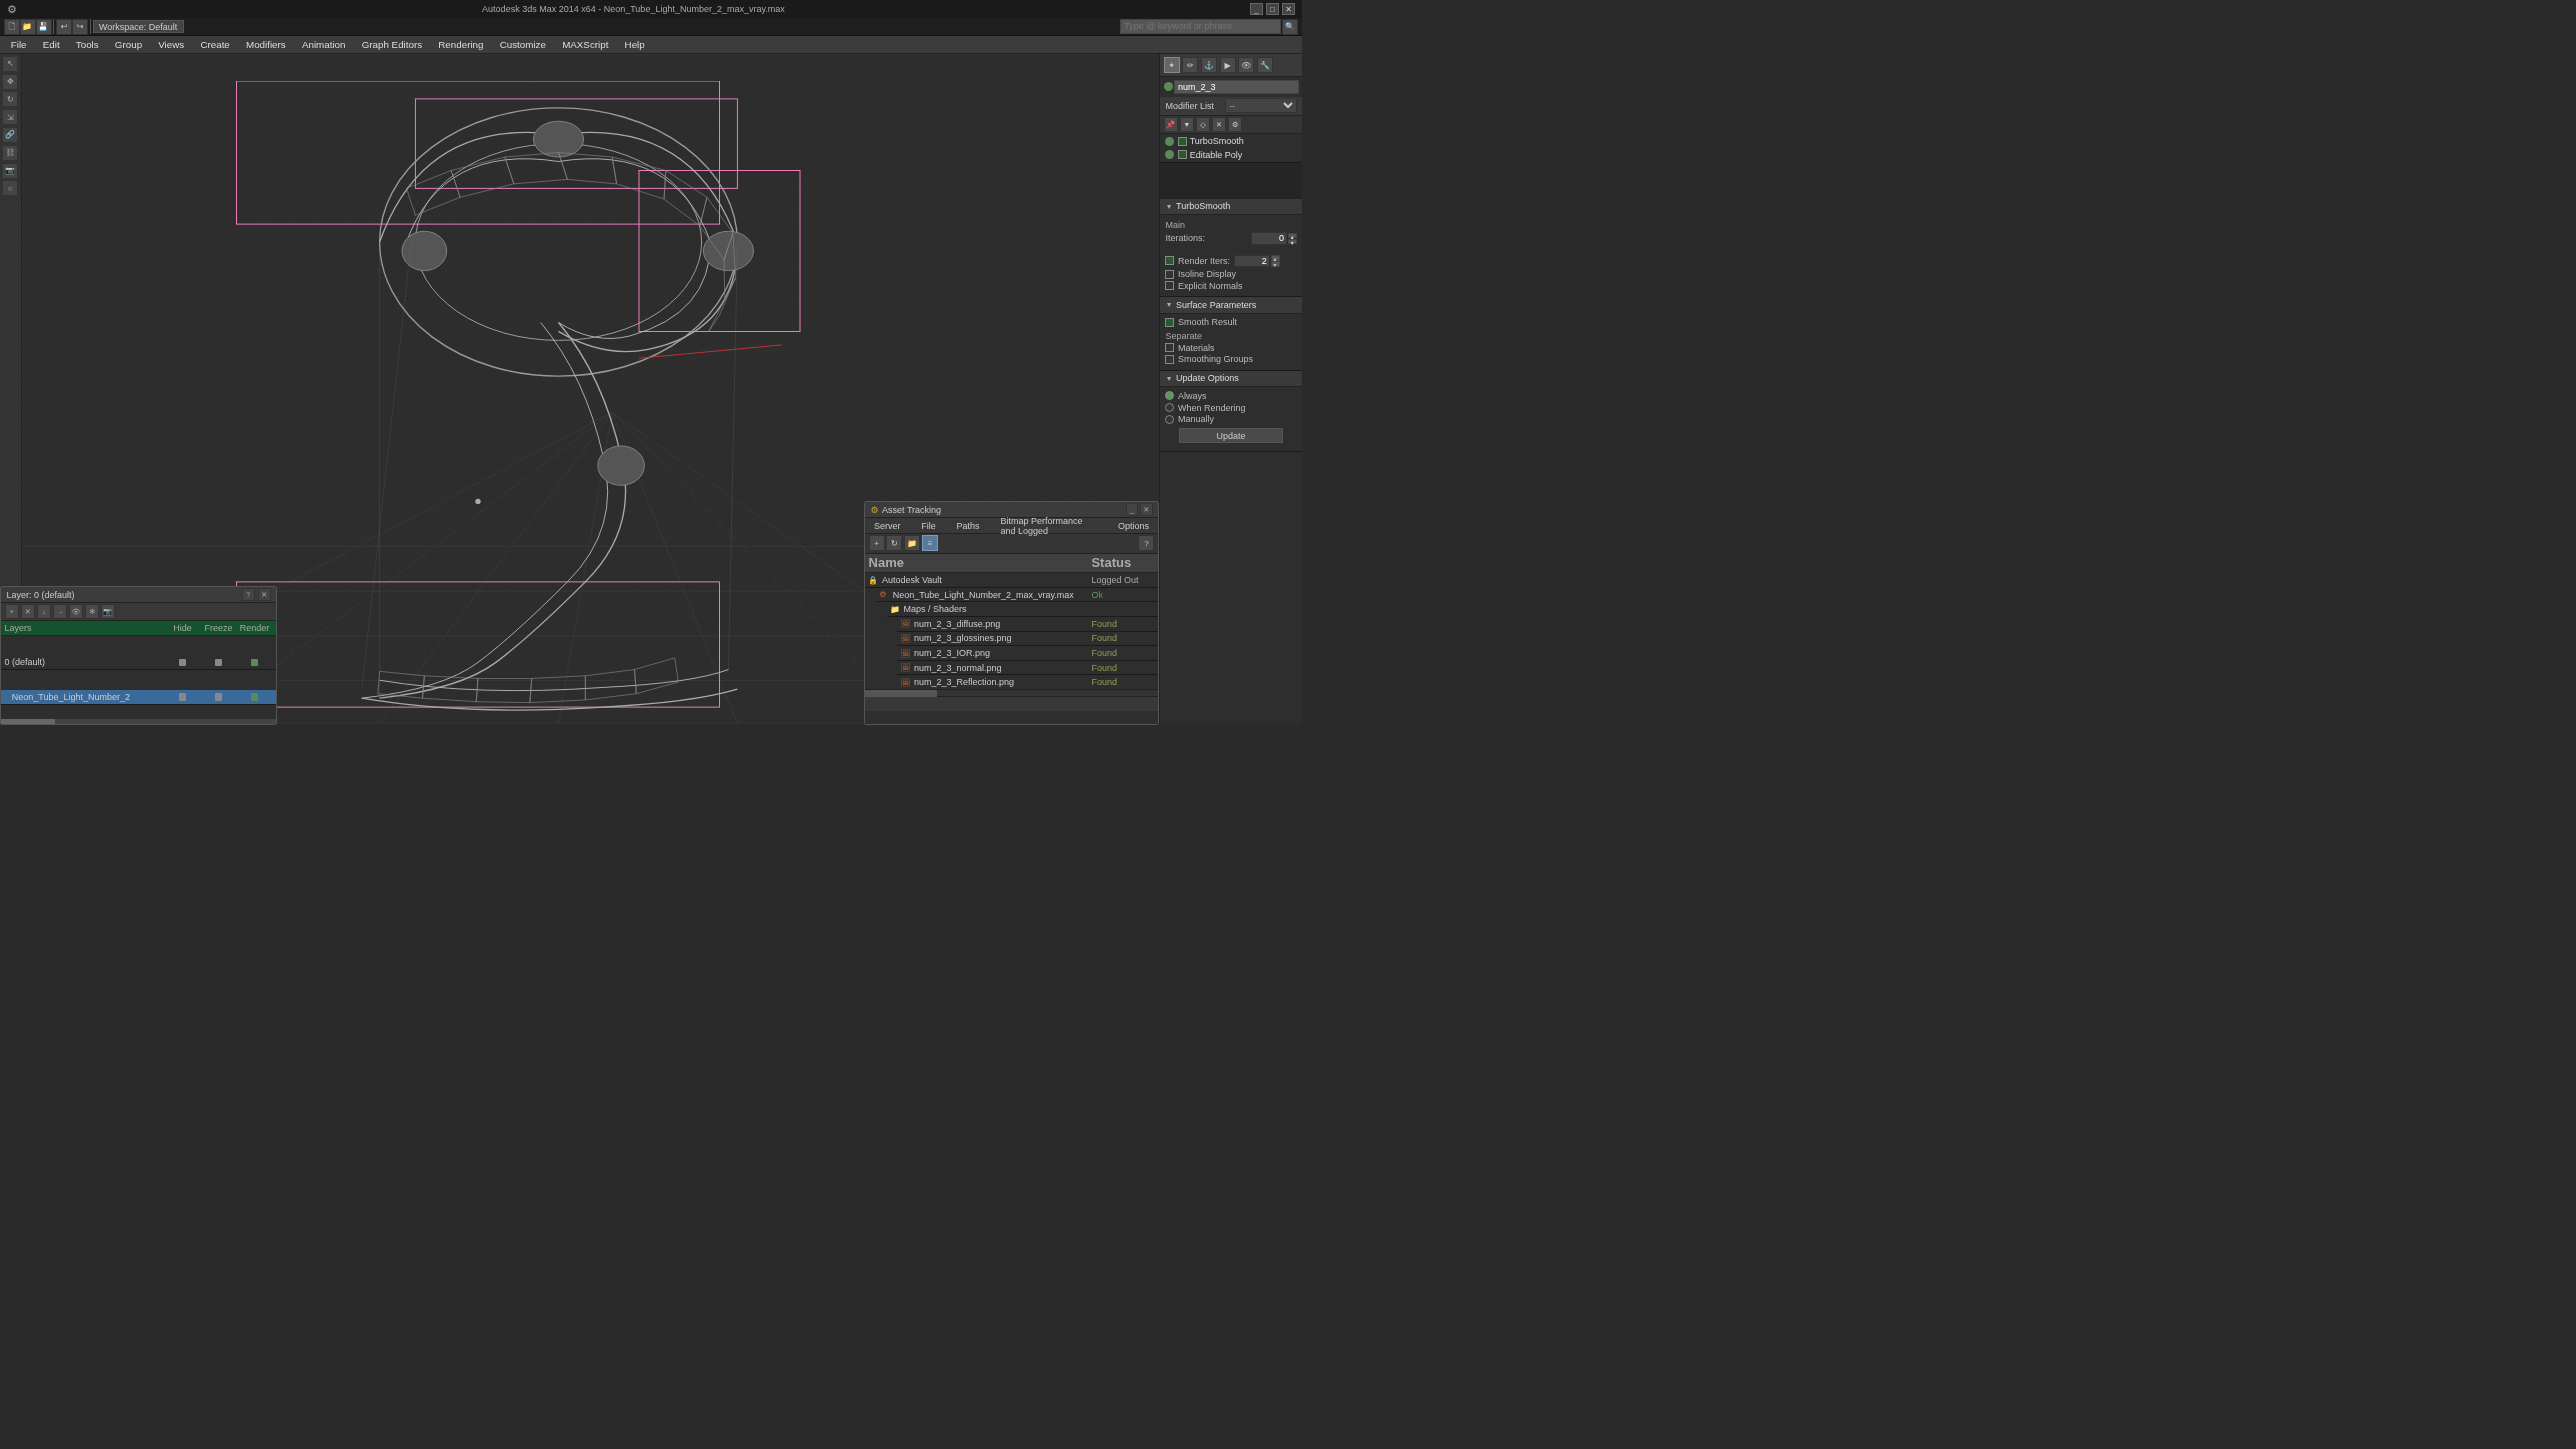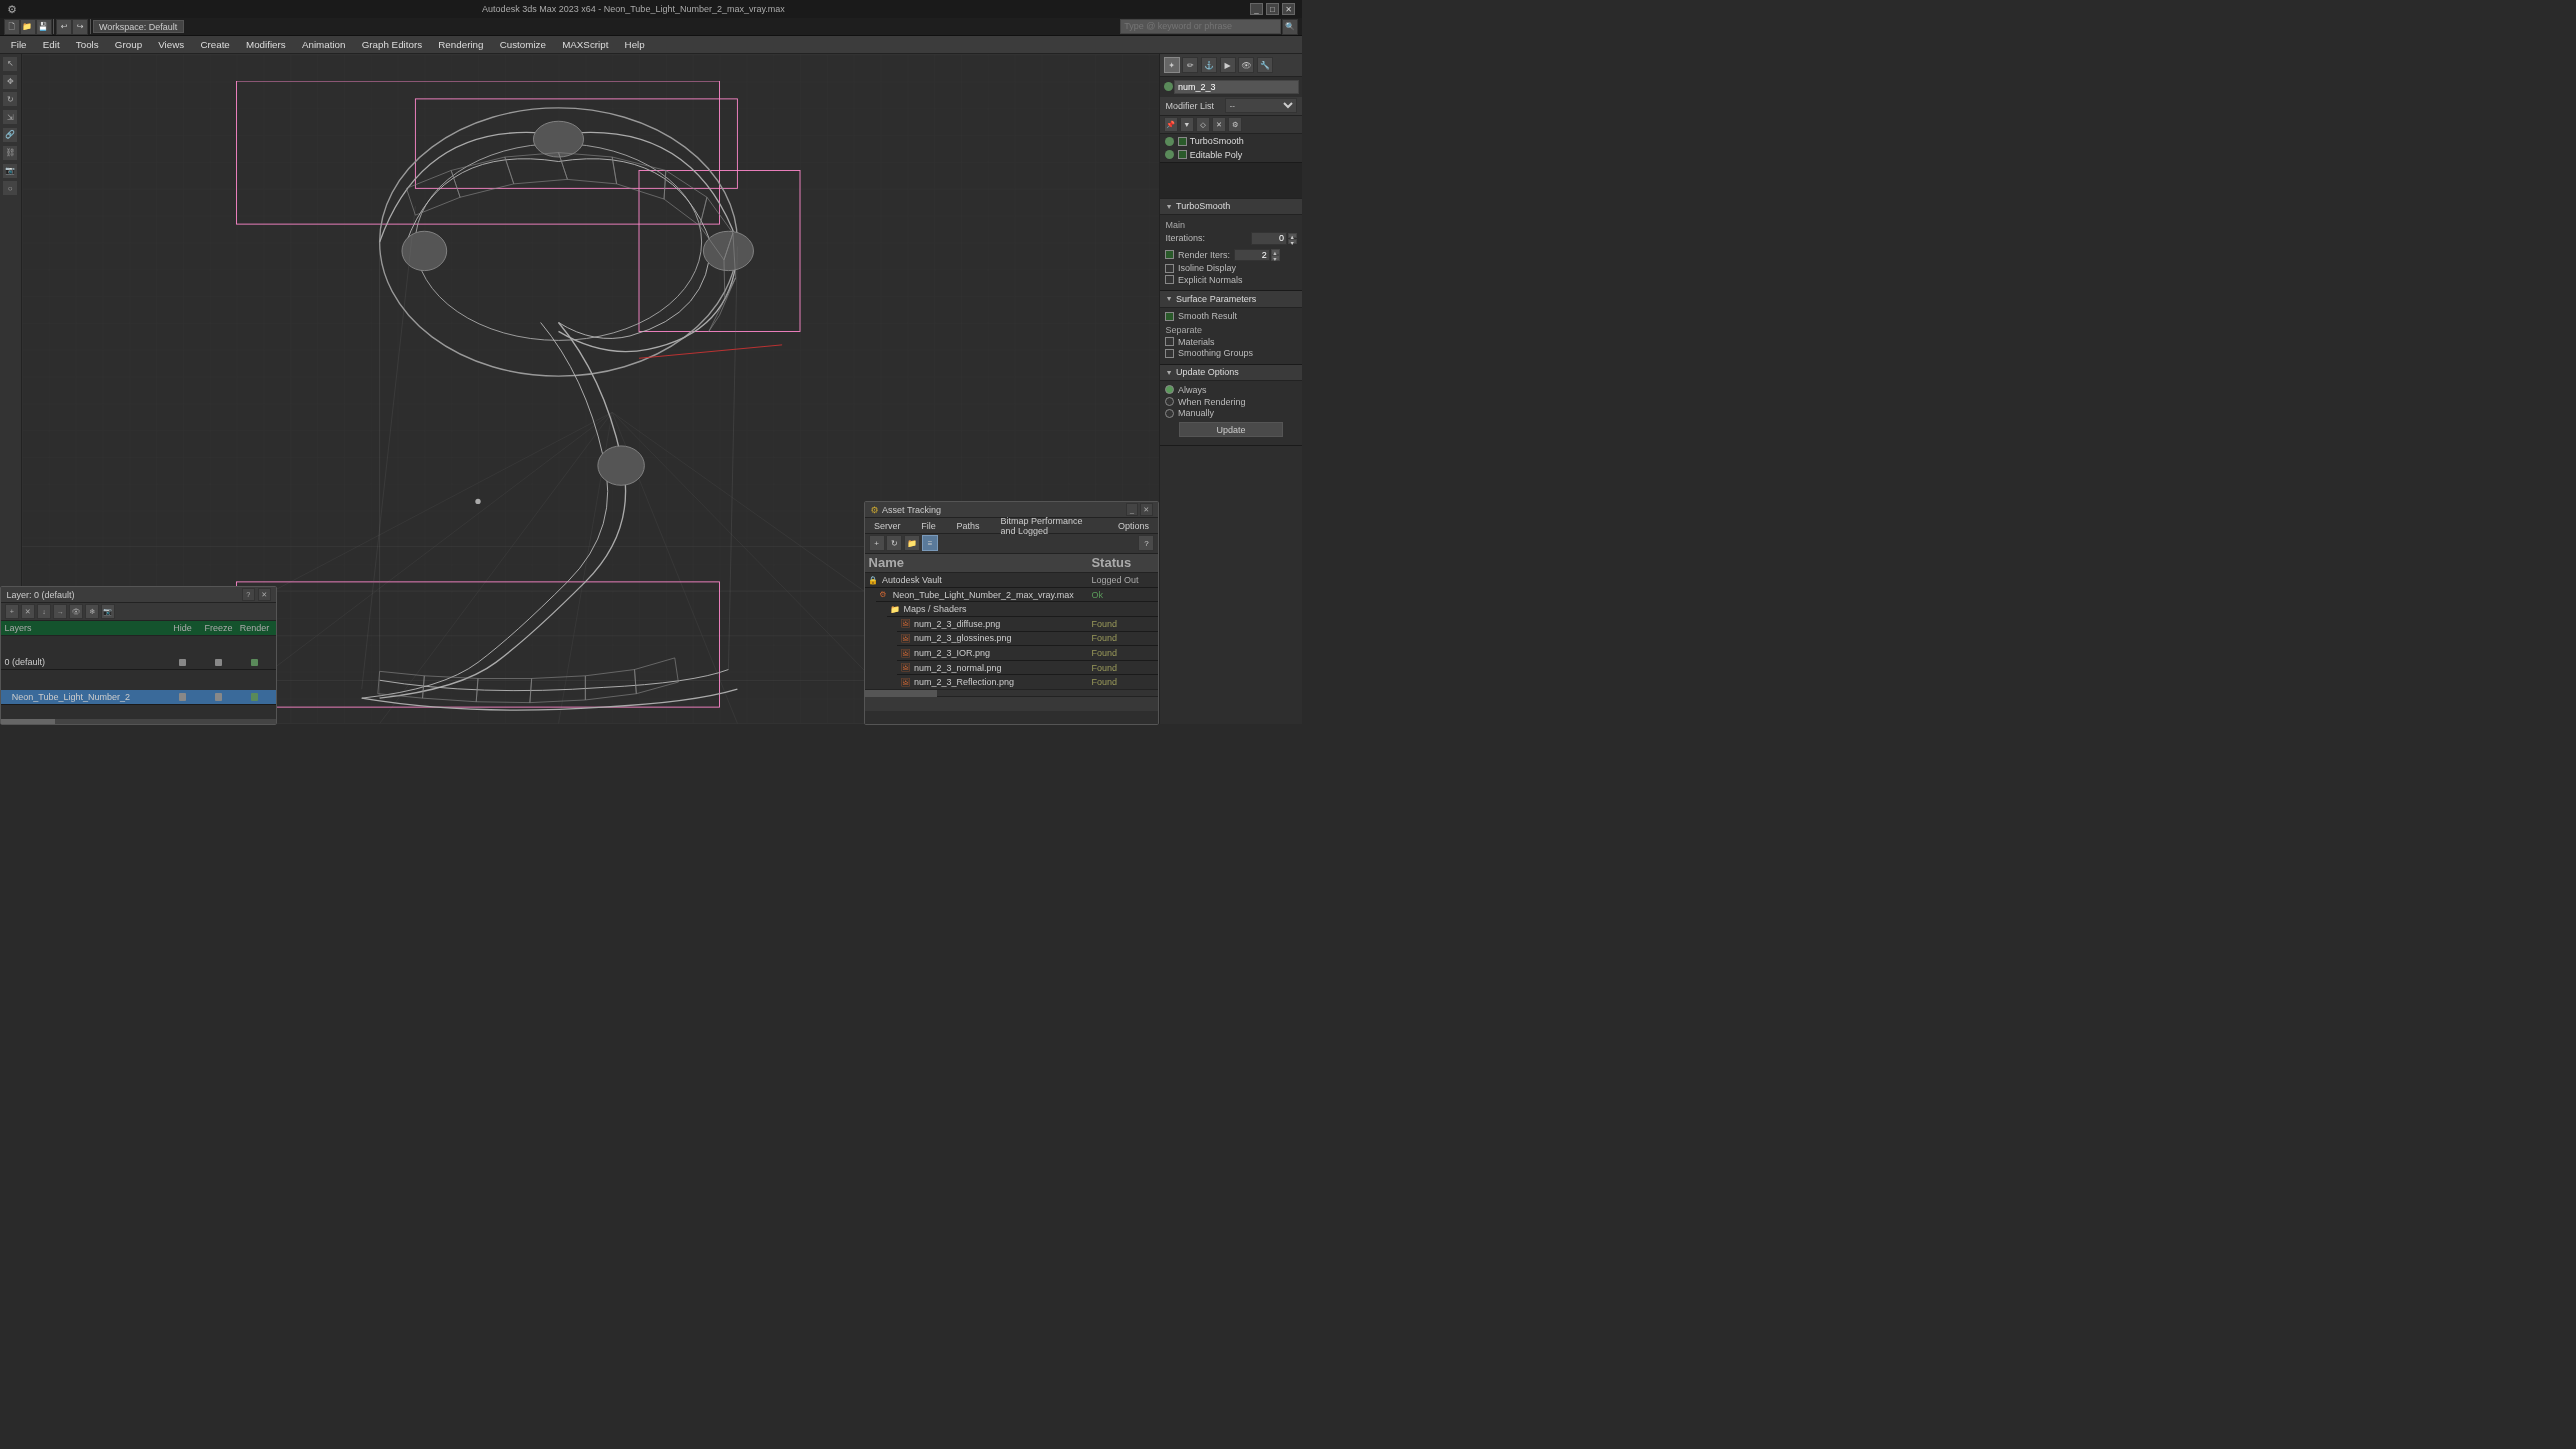--- a/index.html
+++ b/index.html
@@ -260,21 +260,21 @@
       font-size: 7.2px;
       color: #aaa;
     }
     .prop-group {
       padding: 3.6px 5.4px;
       border-bottom: 0.9px solid #1a1a1a;
     }
     .prop-row {
       display: flex;
       align-items: center;
-      margin-bottom: 4px;
+      margin-bottom: 10px;
       font-size: 9px;
     }
     .prop-label {
       flex: 1;
       color: #bbb;
     }
     .prop-value {
       width: 36px;
       height: 12.5px;
       background: #444;
@@ -523,21 +523,21 @@
     }
 
     
     .grid-line { stroke: #444; stroke-width: 0.5; }
   </style>
 </head>
 <body>
 
 <div id="titlebar">
   <span style="font-size:10.7px;">⚙</span>
-  <span style="font-size:9px;">Autodesk 3ds Max 2023 x64 - Neon_Tube_Light_Number_2_max_vray.max</span>
+  <span style="font-size:9px;">Autodesk 3ds Max 2014 x64 - Neon_Tube_Light_Number_2_max_vray.max</span>
   <div id="titlebar-controls">
     <div class="title-btn">_</div>
     <div class="title-btn">□</div>
     <div class="title-btn">✕</div>
   </div>
 </div>
 
 <div style="height:18px;background:#1e1e1e;display:flex;align-items:center;padding:0 3.6px;border-bottom:0.9px solid #111;">
   <div class="toolbar-btn">🗋</div>
   <div class="toolbar-btn">📁</div>

